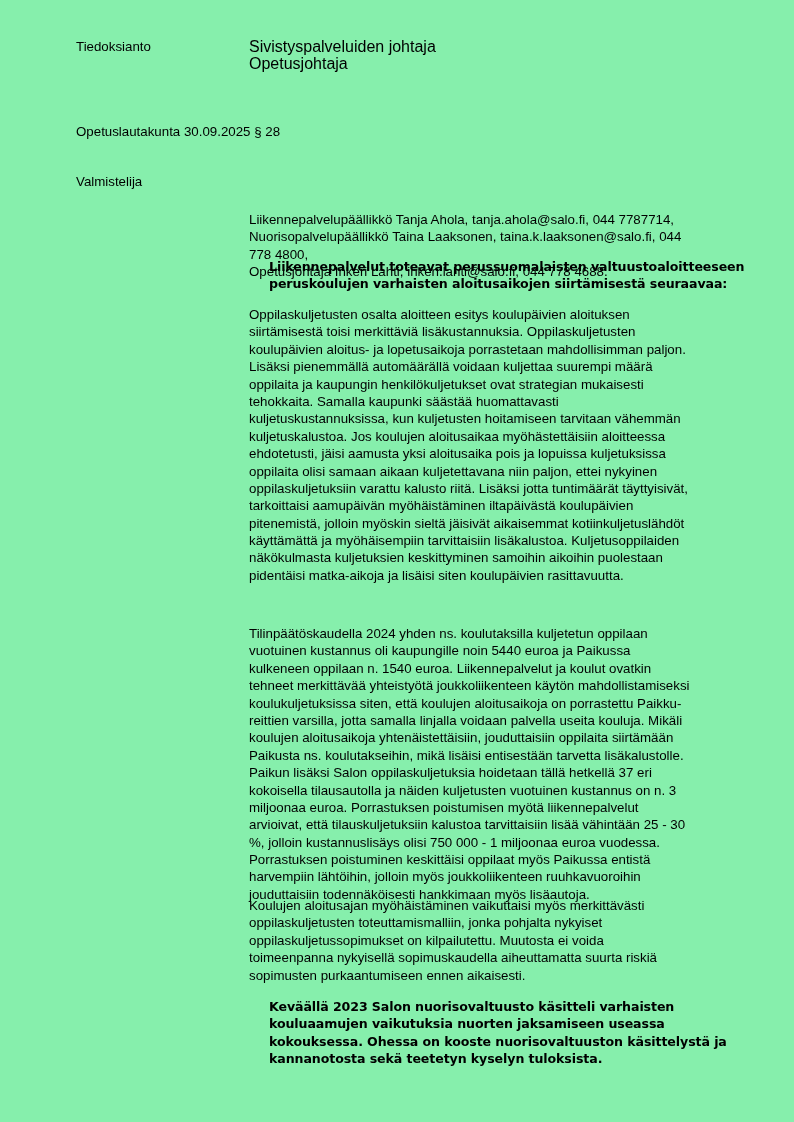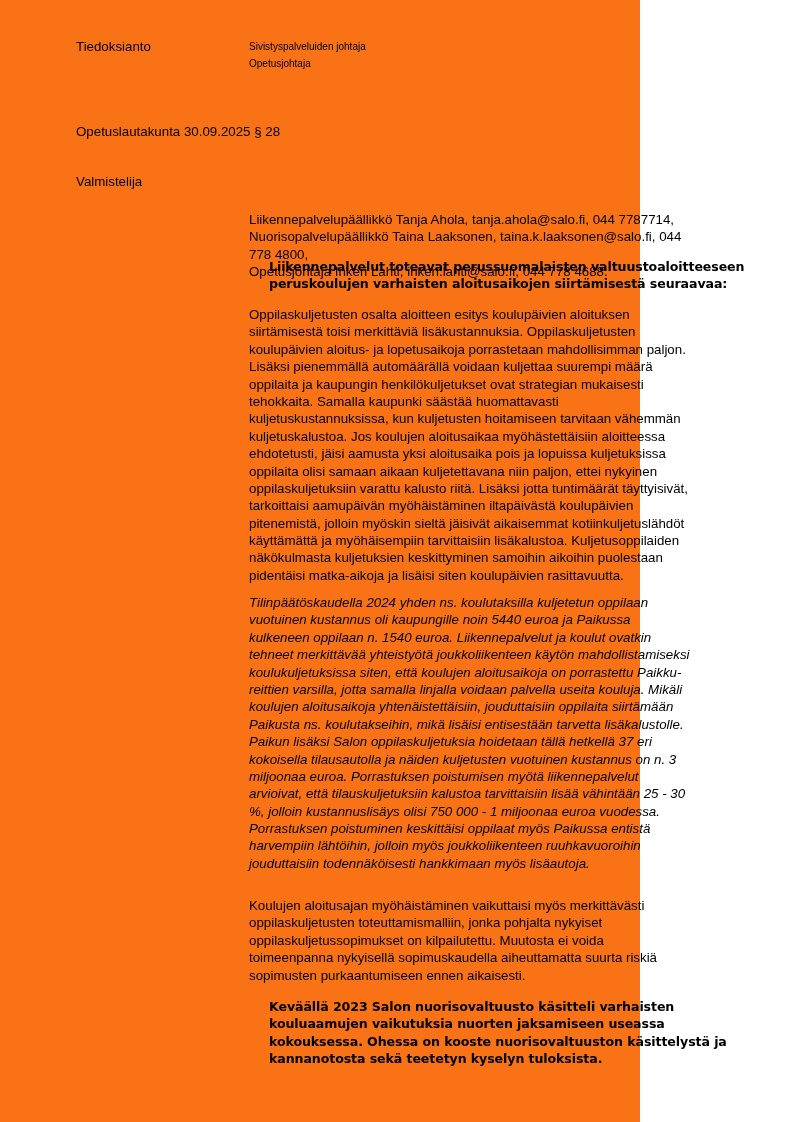--- a/index.html
+++ b/index.html
@@ -1,23 +1,23 @@
 <!DOCTYPE html>
 <html><head>
 <meta charset="utf-8">
 <style>
   html, body { margin: 0; padding: 0; background: #ffffff; }
   body { width: 794px; height: 1122px; position: relative; overflow: hidden;
          font-family: "Liberation Sans", sans-serif; color: #000; }
-  .page { position: absolute; left: 0; top: 0; width: 640px; height: 1122px; background: #f97316; }
+  .page { position: absolute; left: 0; top: 0; width: 794px; height: 1122px; background: #86efac; }
   .lbl { position: absolute; left: 76px; font-size: 13.3px; line-height: 16px; white-space: nowrap; }
   .col { position: absolute; left: 249px; width: 490px; font-size: 13.3px; }
   .line { display: block; height: 17.4px; line-height: 17.4px; white-space: nowrap; }
   .bold .line { font-family: "DejaVu Sans", sans-serif; font-weight: bold; font-size: 12.6px; letter-spacing: -0.1px; margin-left: 20px; }
-  .hdr-line { position: absolute; font-size: 10px; line-height: 16px; white-space: nowrap; }
+  .hdr-line { position: absolute; font-size: 16px; line-height: 16px; white-space: nowrap; }
 </style>
 </head>
 <body>
 
 <div class="page">
 
   <div class="lbl" style="top:39px;">Tiedoksianto</div>
   <div class="hdr-line" style="left:249px; top:39px;">Sivistyspalveluiden johtaja</div>
   <div class="hdr-line" style="left:249px; top:56px;">Opetusjohtaja</div>
 
@@ -48,21 +48,21 @@
       <span class="line">ehdotetusti, jäisi aamusta yksi aloitusaika pois ja lopuissa kuljetuksissa</span>
       <span class="line">oppilaita olisi samaan aikaan kuljetettavana niin paljon, ettei nykyinen</span>
       <span class="line">oppilaskuljetuksiin varattu kalusto riitä. Lisäksi jotta tuntimäärät täyttyisivät,</span>
       <span class="line">tarkoittaisi aamupäivän myöhäistäminen iltapäivästä koulupäivien</span>
       <span class="line">pitenemistä, jolloin myöskin sieltä jäisivät aikaisemmat kotiinkuljetuslähdöt</span>
       <span class="line">käyttämättä ja myöhäisempiin tarvittaisiin lisäkalustoa. Kuljetusoppilaiden</span>
       <span class="line">näkökulmasta kuljetuksien keskittyminen samoihin aikoihin puolestaan</span>
       <span class="line">pidentäisi matka-aikoja ja lisäisi siten koulupäivien rasittavuutta.</span>
     </div>
 
-  <div class="col" id="p2" style="top:594px;font-style:italic;">
+  <div class="col" id="p2" style="top:625px;">
       <span class="line">Tilinpäätöskaudella 2024 yhden ns. koulutaksilla kuljetetun oppilaan</span>
       <span class="line">vuotuinen kustannus oli kaupungille noin 5440 euroa ja Paikussa</span>
       <span class="line">kulkeneen oppilaan n. 1540 euroa. Liikennepalvelut ja koulut ovatkin</span>
       <span class="line">tehneet merkittävää yhteistyötä joukkoliikenteen käytön mahdollistamiseksi</span>
       <span class="line">koulukuljetuksissa siten, että koulujen aloitusaikoja on porrastettu Paikku-</span>
       <span class="line">reittien varsilla, jotta samalla linjalla voidaan palvella useita kouluja. Mikäli</span>
       <span class="line">koulujen aloitusaikoja yhtenäistettäisiin, jouduttaisiin oppilaita siirtämään</span>
       <span class="line">Paikusta ns. koulutakseihin, mikä lisäisi entisestään tarvetta lisäkalustolle.</span>
       <span class="line">Paikun lisäksi Salon oppilaskuljetuksia hoidetaan tällä hetkellä 37 eri</span>
       <span class="line">kokoisella tilausautolla ja näiden kuljetusten vuotuinen kustannus on n. 3</span>

